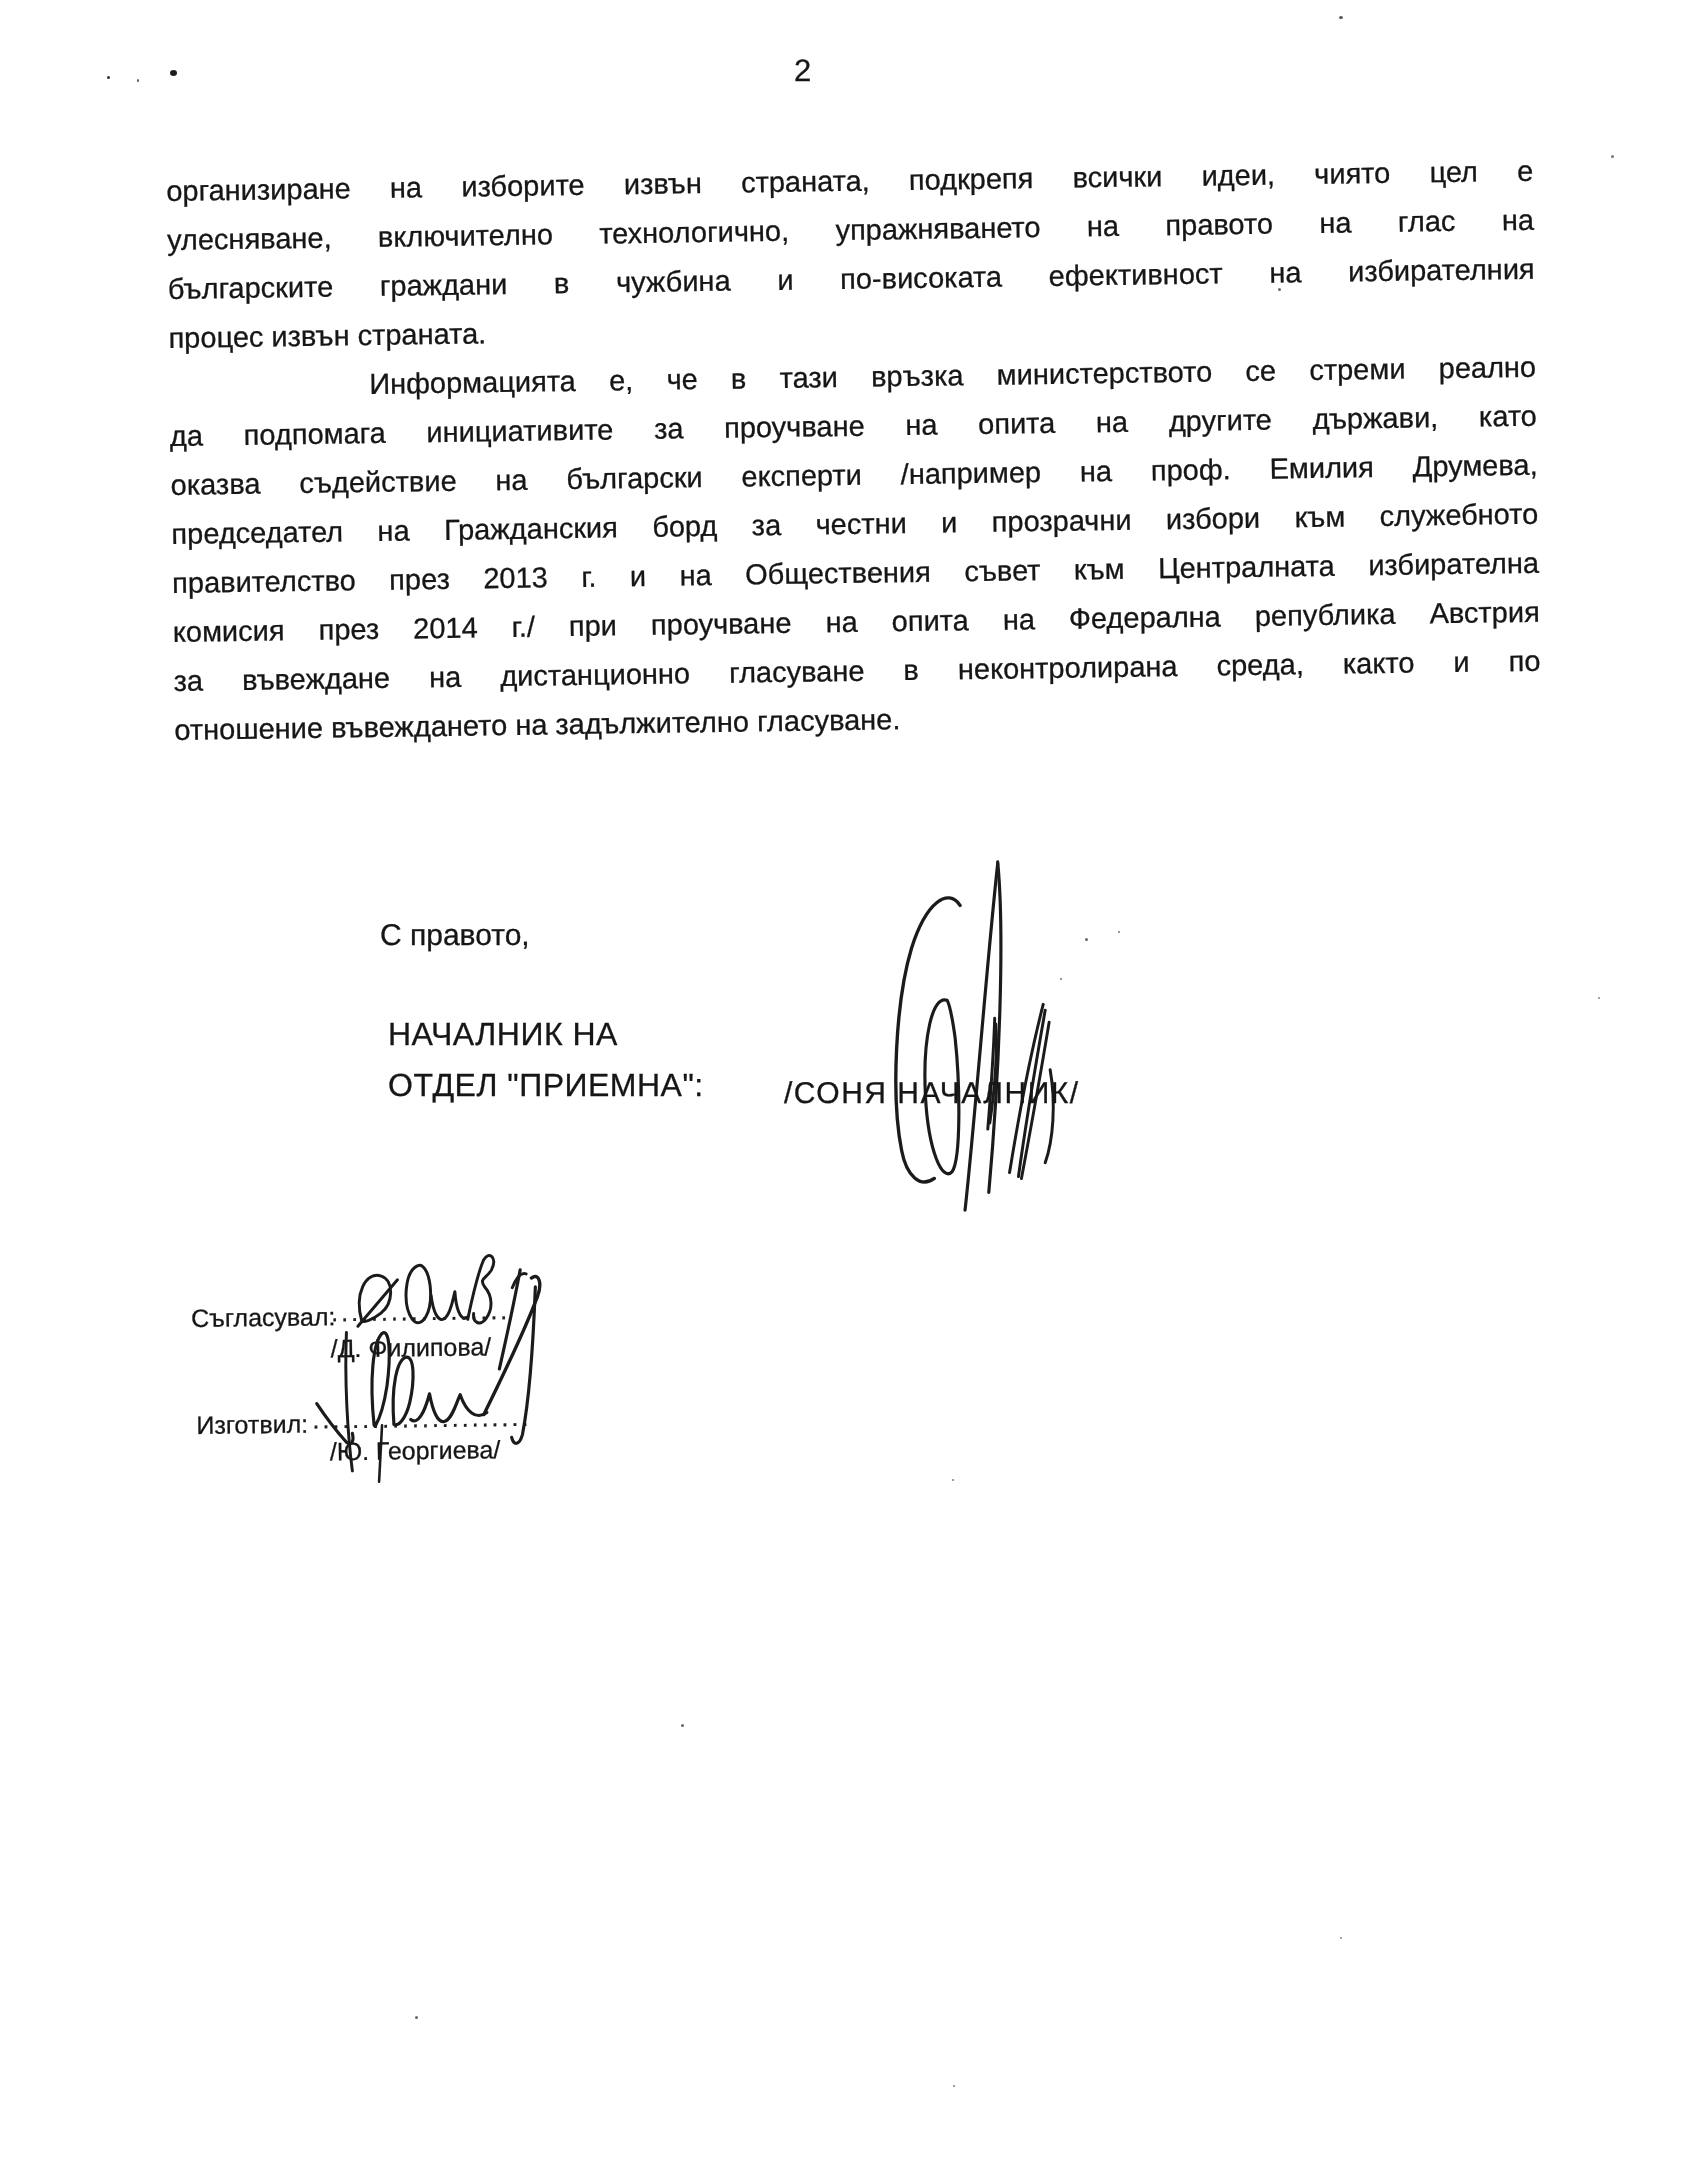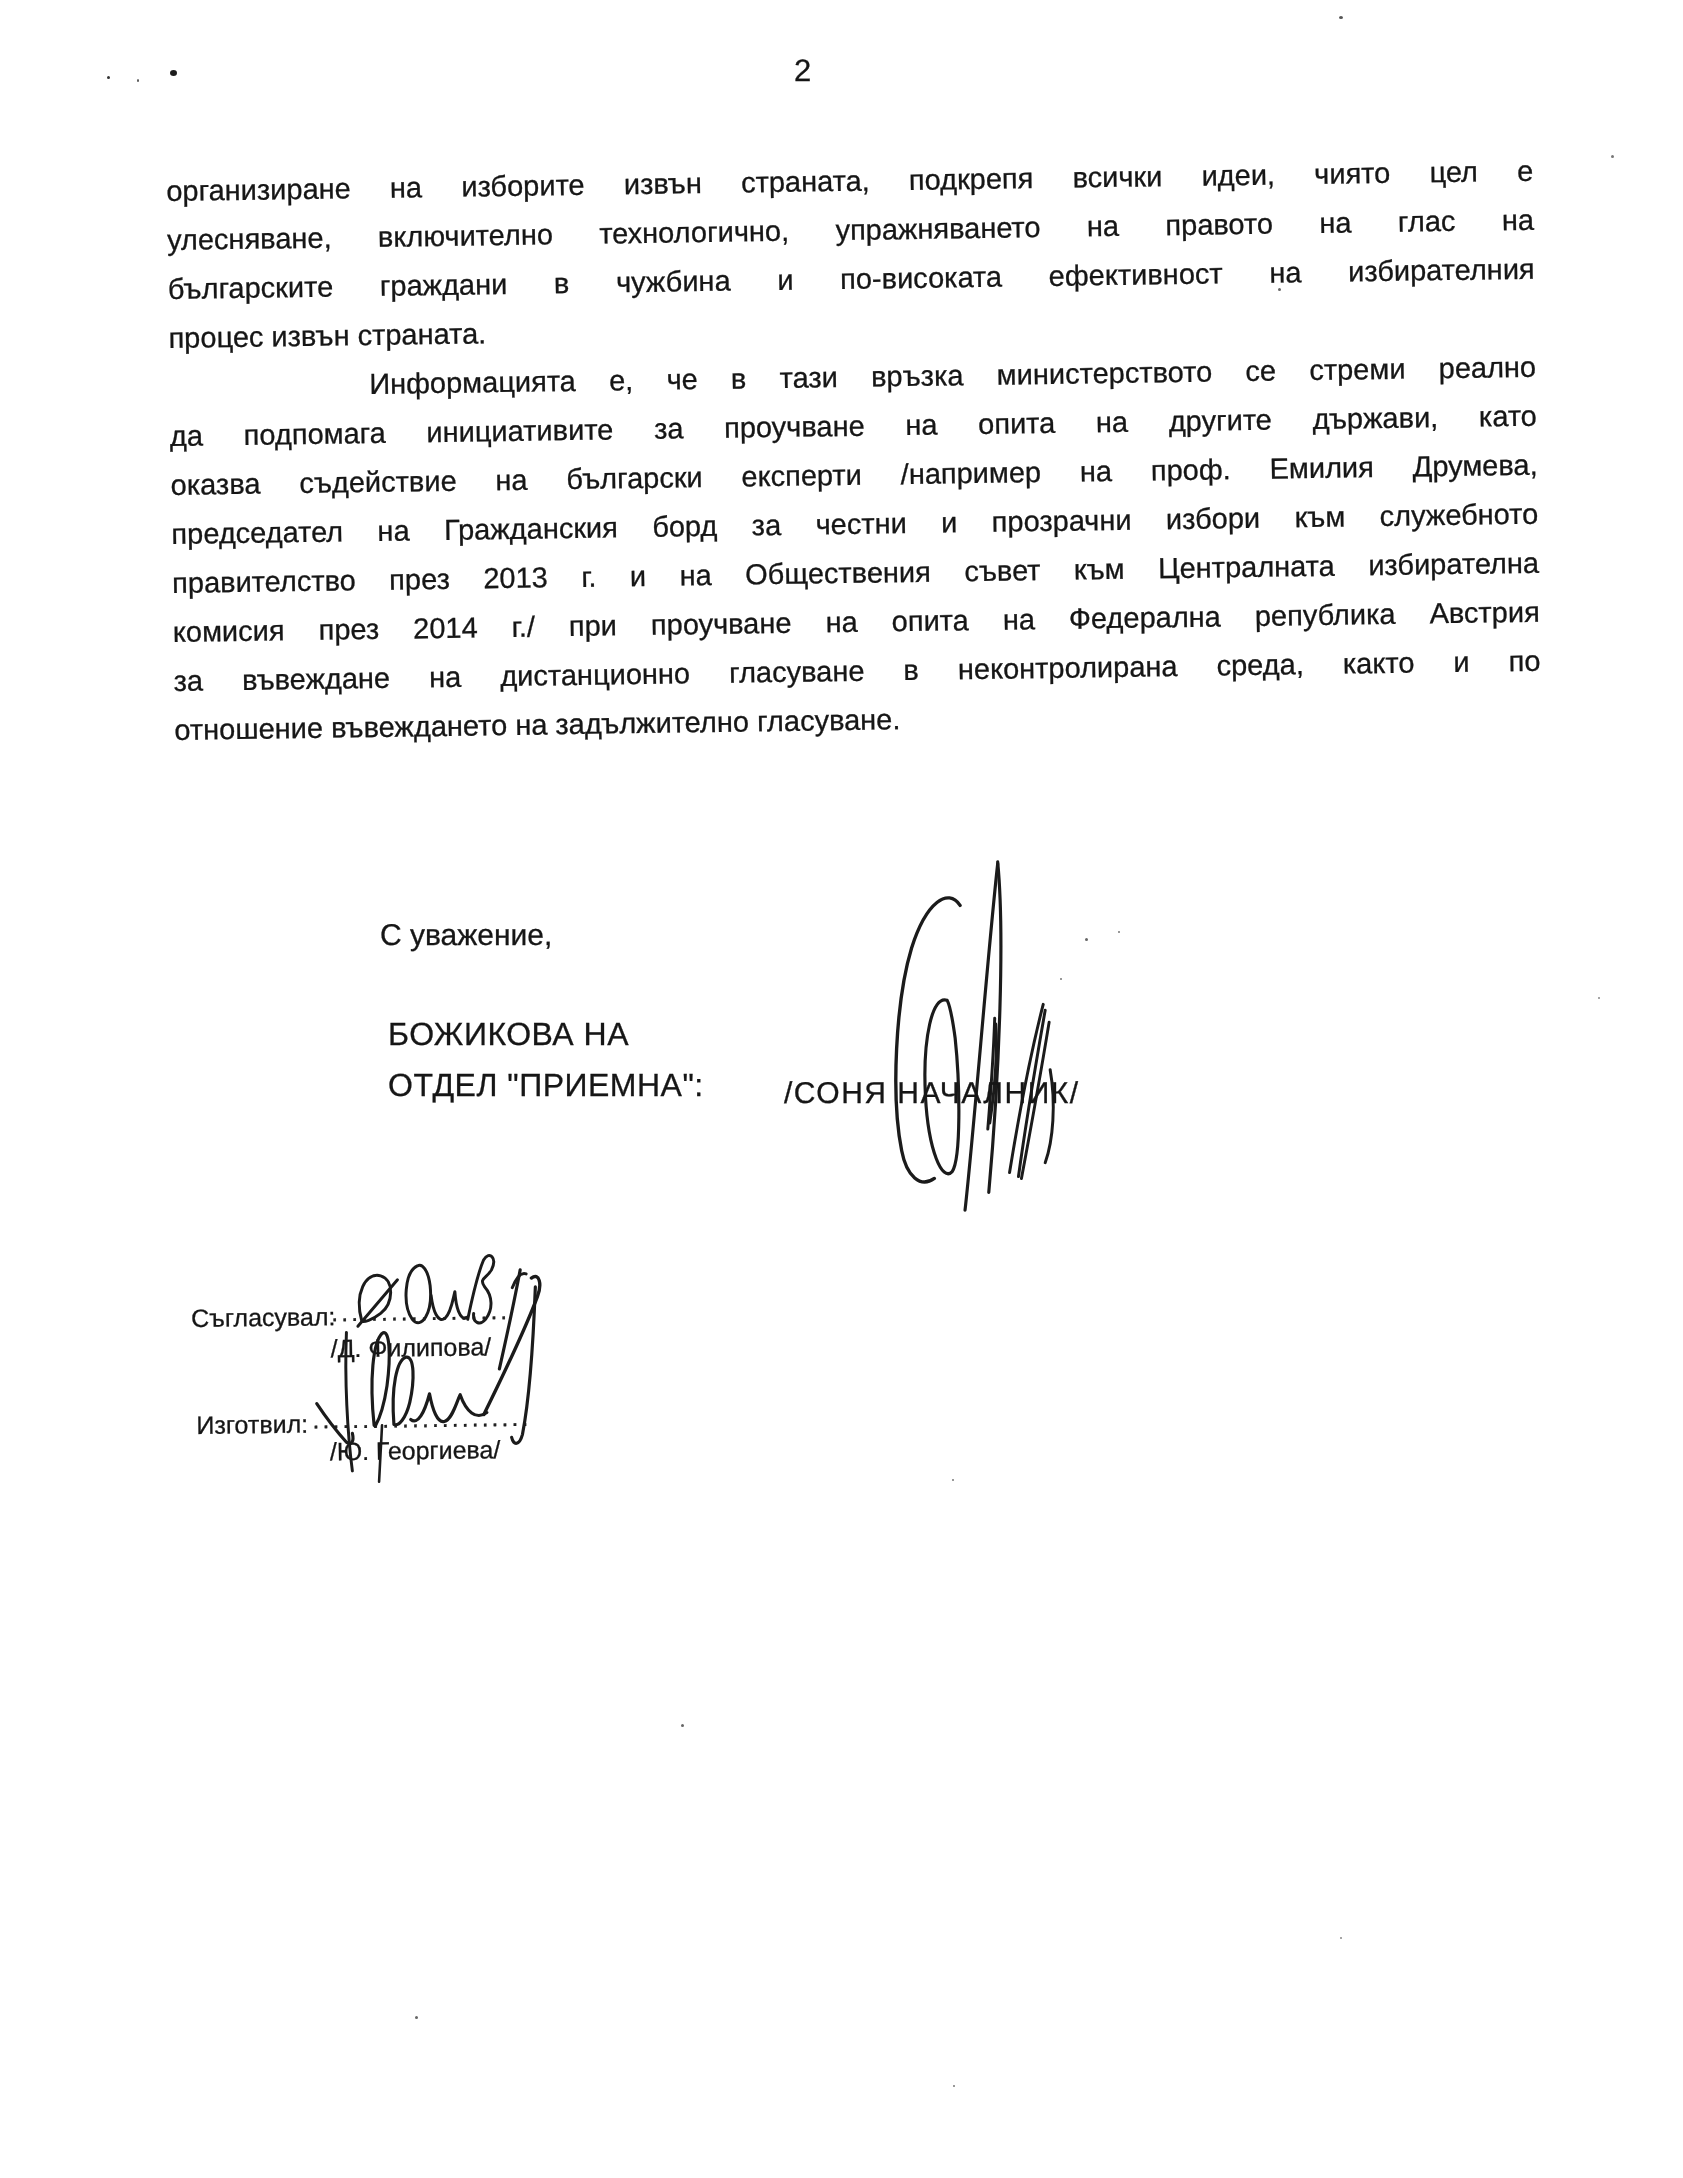--- a/index.html
+++ b/index.html
@@ -103,22 +103,22 @@
     <div class="bline j indent">Информацията е, че в тази връзка министерството се стреми реално</div>
     <div class="bline j">да подпомага инициативите за проучване на опита на другите държави, като</div>
     <div class="bline j">оказва съдействие на български експерти /например на проф. Емилия Друмева,</div>
     <div class="bline j">председател на Гражданския борд за честни и прозрачни избори към служебното</div>
     <div class="bline j">правителство през 2013 г. и на Обществения съвет към Централната избирателна</div>
     <div class="bline j">комисия през 2014 г./ при проучване на опита на Федерална република Австрия</div>
     <div class="bline j">за въвеждане на дистанционно гласуване в неконтролирана среда, както и по</div>
     <div class="bline">отношение въвеждането на задължително гласуване.</div>
   </div>
 
-  <div class="salutation">С уважение,</div>
-  <div class="title-line1">БОЖИКОВА НА</div>
+  <div class="salutation">С правото,</div>
+  <div class="title-line1">НАЧАЛНИК НА</div>
   <div class="title-line2">ОТДЕЛ "ПРИЕМНА":</div>
 
   <div class="sig sig-main">
     <svg width="238" height="381" viewBox="0 0 240 385">
       <path stroke-width="3.4" d="M 112 62 C 100 44, 78 58, 63 105 C 47 158, 42 255, 53 310 C 58 336, 72 348, 86 338"></path>
       <path stroke-width="3.2" d="M 99 158 C 84 152, 74 196, 77 255 C 80 310, 94 342, 104 331 C 113 318, 112 243, 107 196 C 104 174, 101 162, 99 158"></path>
       <path stroke-width="3.2" d="M 117 370 C 126 290, 140 110, 150 20"></path>
       <path stroke-width="3.2" d="M 150 18 C 157 90, 152 230, 141 352"></path>
       <path stroke-width="3" d="M 140 288 C 144 240, 146 205, 147 176"></path>
       <path stroke-width="3" d="M 148 182 C 150 215, 146 255, 142 282"></path>

